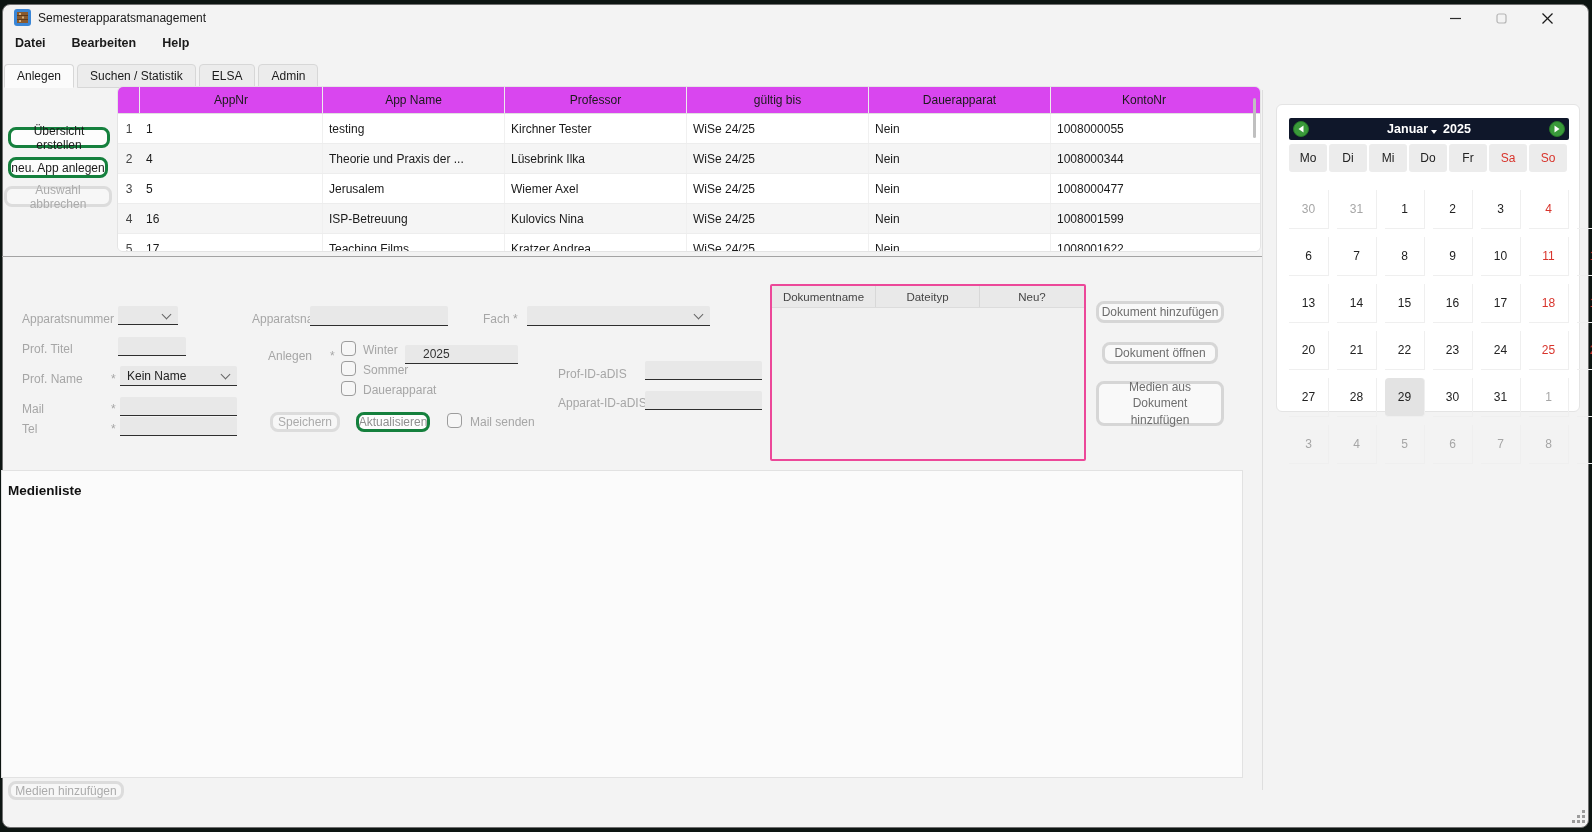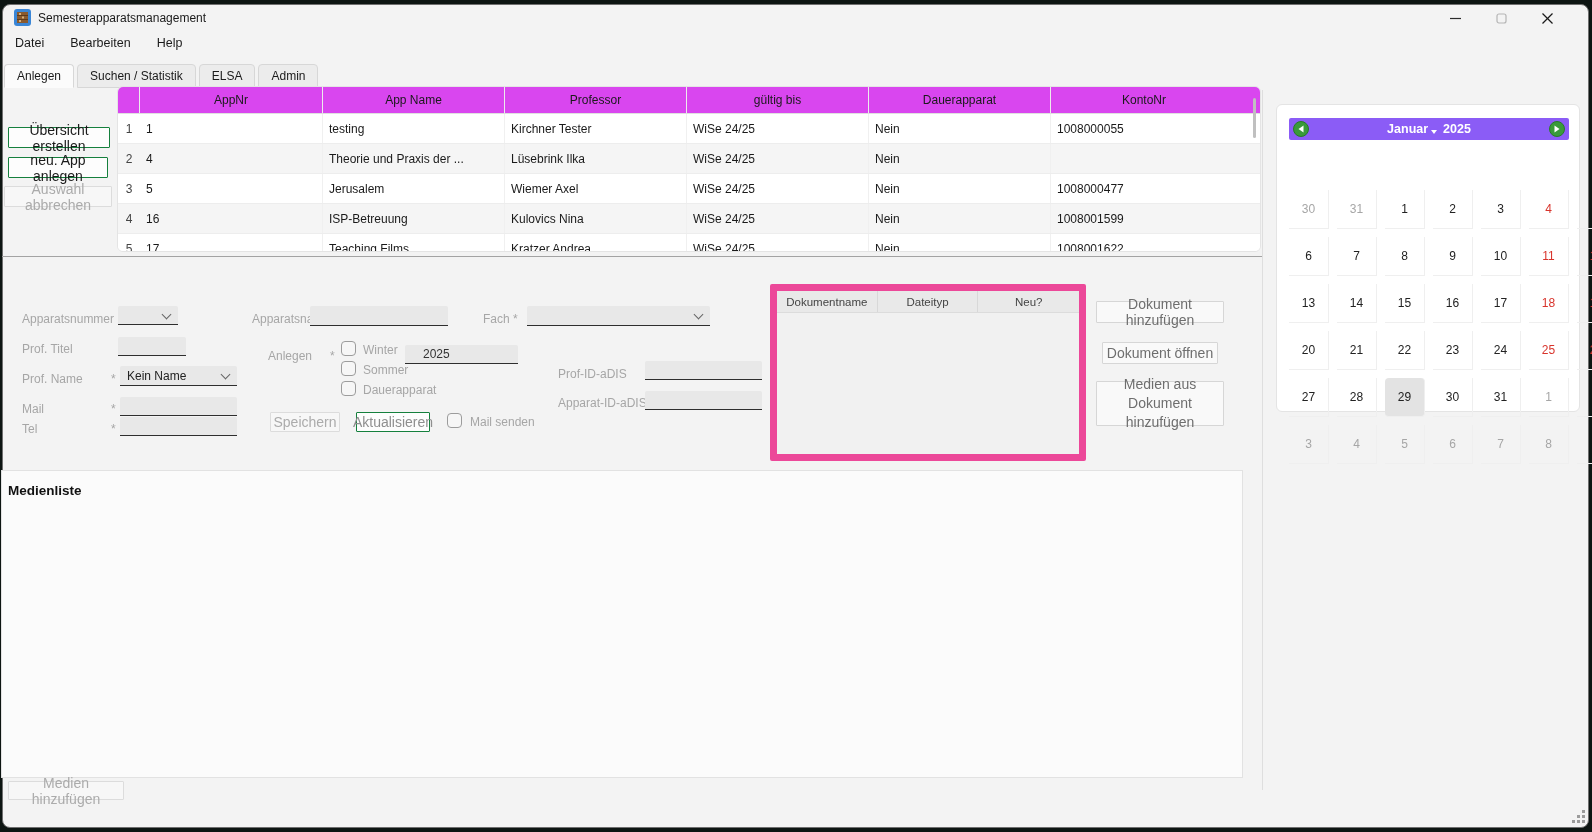--- a/index.html
+++ b/index.html
@@ -6,32 +6,32 @@
   body{background:#0d1512;font-family:"Liberation Sans",sans-serif;}
   #screen{position:relative;width:1592px;height:832px;overflow:hidden;}
   #win{position:absolute;left:2px;top:4px;width:1587px;height:824px;background:#f3f3f3;
        border:1px solid #6f6f6f;border-radius:8px;box-sizing:border-box;}
   .abs{position:absolute;}
   .t12{font-size:12px;color:#1a1a1a;}
   .glabel{position:absolute;font-size:12px;color:#a6a6a6;white-space:nowrap;}
   .star{position:absolute;font-size:12px;color:#a6a6a6;}
   
   .btn{position:absolute;display:flex;align-items:center;justify-content:center;text-align:center;
-       background:#fdfdfd;border:1px solid #15803d;border-radius:1px;font-size:14px;color:#1b1b1b;
+       background:#fdfdfd;border:3px solid #15803d;border-radius:8px;font-size:12px;color:#1b1b1b;
        box-sizing:border-box;cursor:default;}
   .btn.dis{color:#ababab;border-color:#dcdcdc;background:#f7f7f7;}
   .btn.gray{color:#6e6e6e;background:#f9f9f9;border-color:#d6d6d6;}
   .btn.semigray{color:#8f8f8f;}
   
   #tabbar{position:absolute;left:4px;top:64px;display:flex;}
   .tab{height:24px;display:flex;align-items:center;padding:0 12px;border:1px solid #d7d7d7;
        border-radius:4px 4px 0 0;background:#ececec;font-size:12px;color:#1a1a1a;margin-right:3px;box-sizing:border-box;}
   .tab.active{background:#fbfbfb;border-bottom-color:#fbfbfb;}
   
-  #menubar{position:absolute;left:15px;top:36px;display:flex;align-items:center;}
+  #menubar{position:absolute;left:15px;top:36px;display:flex;align-items:center;font-weight:bold;}
   .menu-item{font-size:12.5px;color:#1a1a1a;margin-right:26px;}
   
   #app-table{position:absolute;left:117px;top:86px;width:1144px;height:166px;background:#fff;
              border:1px solid #e4e4e4;border-radius:6px;overflow:hidden;box-sizing:border-box;}
   .thead{display:flex;height:26px;border-bottom:1px solid #e0e0e0;background:#d946ef;}
   .thc{display:flex;align-items:center;justify-content:center;font-size:12px;color:#1a1a1a;
        border-right:1px solid #ececec;box-sizing:border-box;}
   .trow{display:flex;height:29px;border-bottom:1px solid #ededed;background:#fff;}
   .trow.alt{background:#f5f5f5;}
   .tnum{width:22px;display:flex;align-items:center;justify-content:center;font-size:12px;color:#444;}
@@ -41,21 +41,21 @@
   .uf{position:absolute;background:#e8e8e8;border-bottom:1.5px solid #2e2e2e;border-radius:2px 2px 0 0;box-sizing:border-box;font-size:12px;color:#2a2a2a;display:flex;align-items:center;}
   .chev{position:absolute;right:8px;top:5px;width:6px;height:6px;border-right:1.4px solid #666;
         border-bottom:1.4px solid #666;transform:rotate(45deg);}
   .cb{position:absolute;width:15px;height:15px;border:1.6px solid #9c9c9c;border-radius:4px;
       background:#f6f6f6;box-sizing:border-box;}
   
   #gbox{position:absolute;left:6px;top:266px;width:1236px;height:200px;border:1px solid #8f8f8f;border-radius:4px;box-sizing:border-box;}
   #gbox-legend{position:absolute;left:12px;top:-10px;background:#f3f3f3;padding:0 5px;font-size:13.5px;font-weight:bold;color:#111;}
   
   #doclist{position:absolute;left:770px;top:284px;width:316px;height:177px;background:#f1f1f1;
-           border:7px solid #ec4899;border-radius:2px;box-sizing:border-box;}
+           border:2px solid #ec4899;border-radius:2px;box-sizing:border-box;}
   #doclist .dhead{display:flex;height:21px;background:#e9e9e9;border-bottom:1px solid #dcdcdc;}
   #doclist .dhc{width:105px;display:flex;align-items:center;justify-content:center;font-size:11.5px;
                 color:#444;border-right:1px solid #d8d8d8;box-sizing:border-box;}
   #doclist .dhc:last-child{border-right:none;}
   
   #medien-panel{position:absolute;left:1px;top:470px;width:1242px;height:308px;background:#fbfbfb;
                 border:1px solid #e2e2e2;box-sizing:border-box;}
   #medien-head{position:absolute;left:1px;top:530px;width:1240px;height:22px;display:flex;background:#fff;
                border-top:1px solid #e3e3e3;border-bottom:1px solid #e3e3e3;box-sizing:border-box;}
   .mhc{width:177px;display:flex;align-items:center;justify-content:center;font-size:11.5px;color:#1a1a1a;
@@ -161,20 +161,21 @@
           <div class="tcell" style="width: 182px;">Nein</div>
           <div class="tcell" style="width: 186px; border-right: none;">1008000055</div>
         </div>
         <div class="trow alt">
           <div class="tnum">2</div>
           <div class="tcell" style="width: 183px;">4</div>
           <div class="tcell" style="width: 182px;">Theorie und Praxis der ...</div>
           <div class="tcell" style="width: 182px;">Lüsebrink Ilka</div>
           <div class="tcell" style="width: 182px;">WiSe 24/25</div>
           <div class="tcell" style="width: 182px;">Nein</div>
+          <div class="tcell" style="width: 186px; border-right: none;">1008000344</div>
         </div>
         <div class="trow">
           <div class="tnum">3</div>
           <div class="tcell" style="width: 183px;">5</div>
           <div class="tcell" style="width: 182px;">Jerusalem</div>
           <div class="tcell" style="width: 182px;">Wiemer Axel</div>
           <div class="tcell" style="width: 182px;">WiSe 24/25</div>
           <div class="tcell" style="width: 182px;">Nein</div>
           <div class="tcell" style="width: 186px; border-right: none;">1008000477</div>
         </div>
@@ -263,38 +264,47 @@
   </div>
   <div class="btn gray" style="left:1096px;top:301px;width:128px;height:22px;">Dokument hinzufügen</div>
   <div class="btn gray" style="left:1102px;top:342px;width:116px;height:22px;">Dokument öffnen</div>
   <div class="btn gray" style="left:1096px;top:381px;width:128px;height:45px;line-height:1.35;padding:0 6px;">Medien aus Dokument hinzufügen</div>
 
   <div id="medien-panel"></div>
   <span class="abs" style="left:8px;top:483px;font-size:13.5px;font-weight:bold;color:#111;">Medienliste</span>
   <div class="btn dis" style="left:8px;top:781px;width:116px;height:19px;">Medien hinzufügen</div>
 
   <div id="cal">
-    <div id="cal-head" style="background: #8b5cf6; justify-content: center;">
+    <div id="cal-head" style="background: #0f172a; justify-content: center;">
       <span class="navbtn" style="left:4px;">
         <svg width="16" height="16">
             <circle cx="8" cy="8" r="7.5" fill="#3a9a3a" stroke="#277a29"></circle>
             <path d="M10.5 4.5 L5.5 8 L10.5 11.5 Z" fill="#fff"></path>
           </svg>
       </span>
       <span id="cal-title">
         <span>Januar</span>
         <span class="caret"></span>
         <span>2025</span>
       </span>
       <span class="navbtn" style="right:4px;left:auto;">
         <svg width="16" height="16">
             <circle cx="8" cy="8" r="7.5" fill="#3a9a3a" stroke="#277a29"></circle>
             <path d="M5.5 4.5 L10.5 8 L5.5 11.5 Z" fill="#fff"></path>
           </svg>
       </span>
+    </div>
+    <div id="cal-days">
+      <div class="dh">Mo</div>
+      <div class="dh">Di</div>
+      <div class="dh">Mi</div>
+      <div class="dh">Do</div>
+      <div class="dh">Fr</div>
+      <div class="dh red">Sa</div>
+      <div class="dh red">So</div>
     </div>
     <div id="cal-grid">
         <div class="cday dim">30</div>
         <div class="cday dim">31</div>
         <div class="cday">1</div>
         <div class="cday">2</div>
         <div class="cday">3</div>
         <div class="cday red">4</div>
         <div class="cday red">5</div>
         <div class="cday">6</div>

